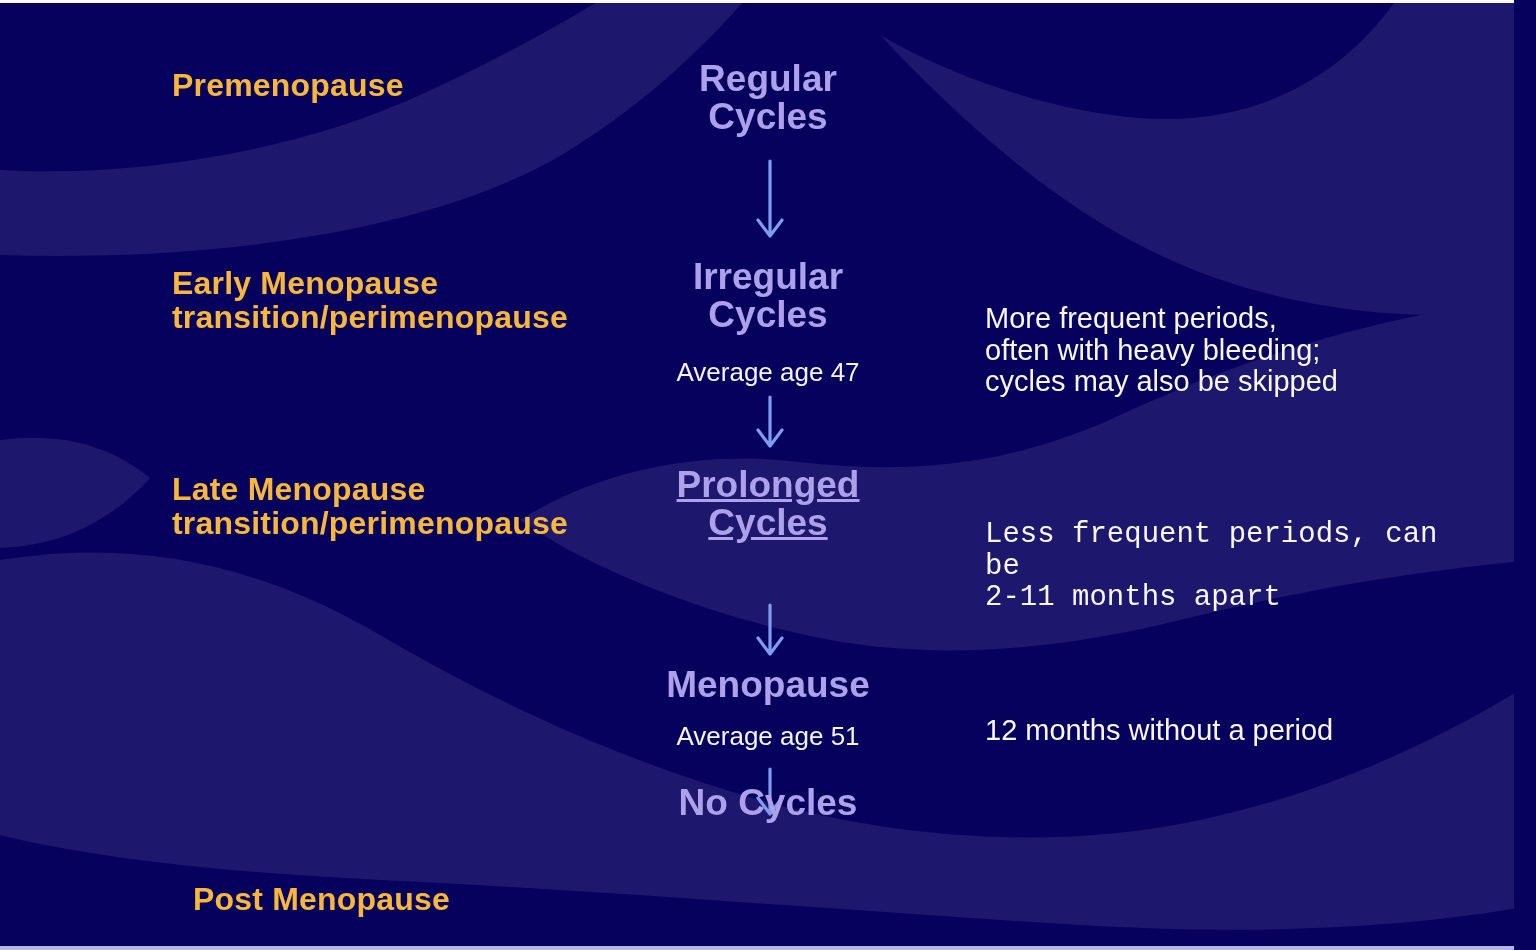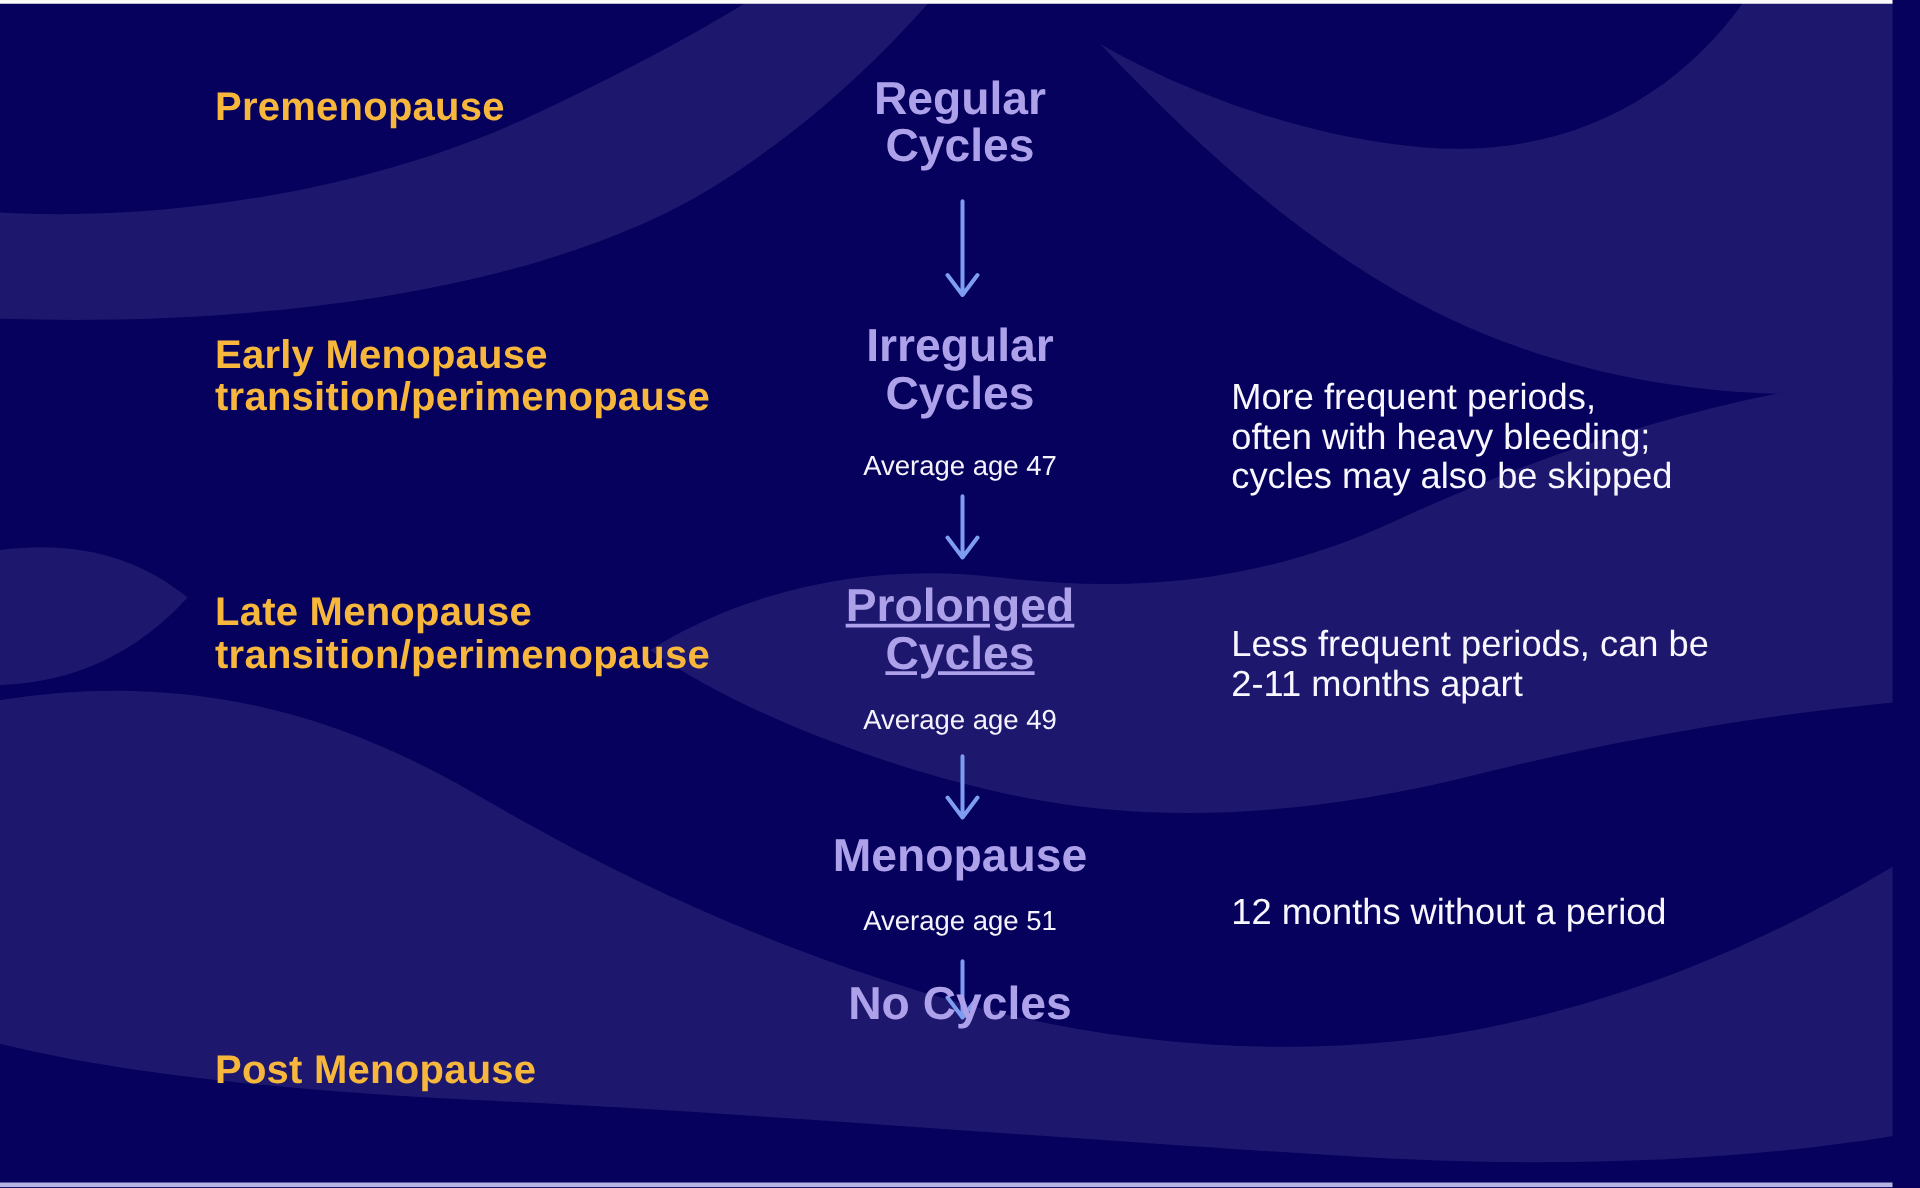--- a/index.html
+++ b/index.html
@@ -23,21 +23,21 @@
     letter-spacing:.2px;
   }
   .cycle{
     left:568px;width:400px;text-align:center;
     color:#ada1e9;
     font-size:37px;font-weight:bold;line-height:38px;
   }
   .avg{
     left:568px;width:400px;text-align:center;
     color:#f5f3fd;
-    font-size:22px;line-height:27px;
+    font-size:26px;line-height:27px;
   }
   .note{
     left:985px;width:480px;
     color:#f8f6ff;
     font-size:29px;line-height:31.5px;margin-top:41px;
   }
   .arrow{position:absolute;left:754px;}
   .arrow svg{display:block;}
 
   
@@ -45,27 +45,27 @@
   #cycle-1{top:60px;}
   #arrow-1{top:158px;}
   #phase-2{top:266px;}
   #cycle-2{top:258px;}
   #avg-2{top:359px;}
   #note-2{top:262px;}
   #arrow-2{top:394px;}
   #phase-3{top:472px;}
   #cycle-3{top:466px;text-decoration:underline;}
   #avg-3{top:562px;}
-  #note-3{top:460px;}
+  #note-3{top:478px;font-family:Liberation Mono, monospace;}
   #arrow-3{top:602px;}
   #cycle-4{top:666px;}
   #note-4{top:674px;}
   #avg-4{top:723px;}
   #arrow-4{top:766px;}
-  #phase-5{top:838px;}
+  #phase-5{top:882px;margin-left:21px;}
   #cycle-5{top:784px;text-align:center;}
 </style>
 </head>
 <body>
 
 <div class="canvas">
 
   <svg class="bg" viewBox="0 0 1536 950" preserveAspectRatio="none" aria-hidden="true">
     <rect x="0" y="0" width="1536" height="950" fill="#06015c"></rect>
 
@@ -113,21 +113,20 @@
   <div class="arrow" id="arrow-2">
     <svg width="32" height="64" viewBox="0 0 32 64" fill="none">
       <path d="M16 3 V50 M4 36 L16 52 L28 36" stroke="#7e9df0" stroke-width="3.2" stroke-linecap="round" stroke-linejoin="round"></path>
     </svg>
   </div>
 
   <div class="abs phase" id="phase-3">Late Menopause
 transition/perimenopause</div>
   <div class="abs cycle" id="cycle-3">Prolonged
 Cycles</div>
-  <div class="abs avg" id="avg-3">Average age 49</div>
   <div class="abs note" id="note-3">Less frequent periods, can be
 2-11 months apart</div>
 
   <div class="arrow" id="arrow-3">
     <svg width="32" height="64" viewBox="0 0 32 64" fill="none">
       <path d="M16 3 V50 M4 36 L16 52 L28 36" stroke="#7e9df0" stroke-width="3.2" stroke-linecap="round" stroke-linejoin="round"></path>
     </svg>
   </div>
 
   <div class="abs cycle" id="cycle-4">Menopause</div>

